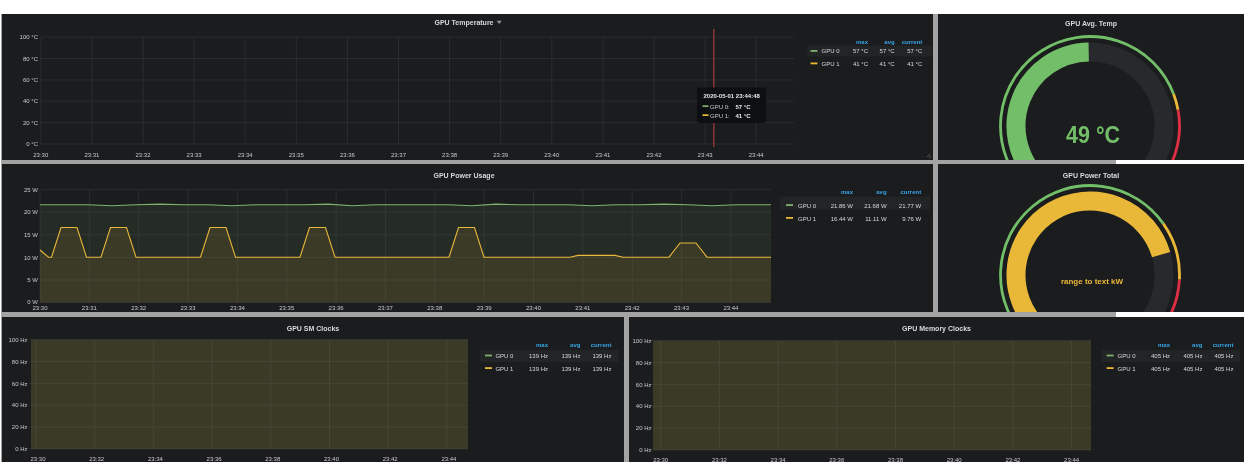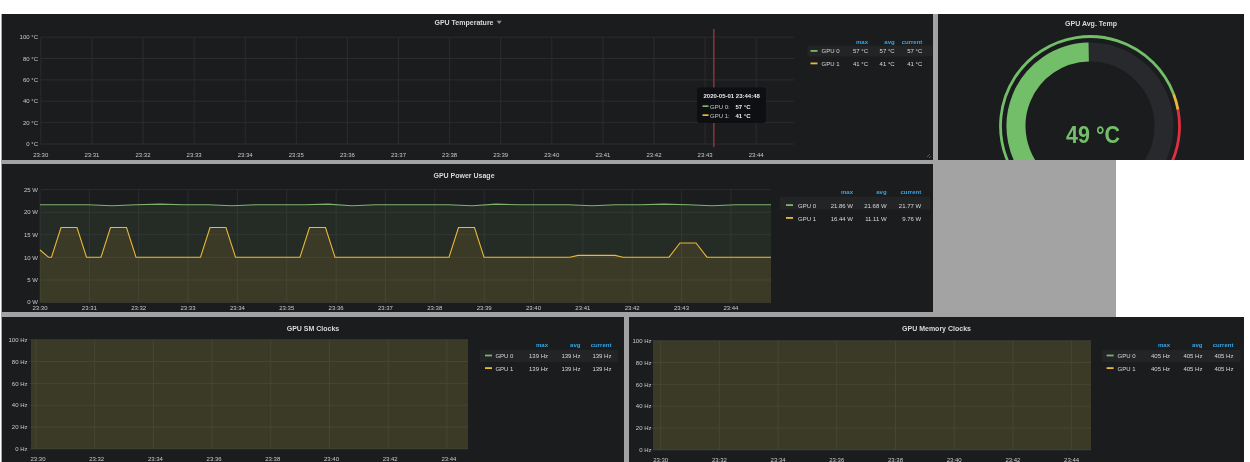--- a/index.html
+++ b/index.html
@@ -148,20 +148,31 @@
         <text x="851" y="43.8" font-size="6" fill="#d8d9da" text-anchor="end" font-family="Liberation Sans, sans-serif">21.86 W</text>
         <text x="884.6" y="43.8" font-size="6" fill="#d8d9da" text-anchor="end" font-family="Liberation Sans, sans-serif">21.68 W</text>
         <text x="919.2" y="43.8" font-size="6" fill="#d8d9da" text-anchor="end" font-family="Liberation Sans, sans-serif">21.77 W</text>
         <rect x="784" y="53" width="7" height="1.8" fill="#eab839"></rect>
         <text x="796" y="56.6" font-size="6" fill="#d8d9da" text-anchor="start" font-family="Liberation Sans, sans-serif">GPU 1</text>
         <text x="851" y="56.6" font-size="6" fill="#d8d9da" text-anchor="end" font-family="Liberation Sans, sans-serif">16.44 W</text>
         <text x="884.6" y="56.6" font-size="6" fill="#d8d9da" text-anchor="end" font-family="Liberation Sans, sans-serif">11.11 W</text>
         <text x="919.2" y="56.6" font-size="6" fill="#d8d9da" text-anchor="end" font-family="Liberation Sans, sans-serif">9.76 W</text>
       </svg>
     </div>
+<div class="panel" style="left:937px;top:150px;width:306px;height:148px">
+      <svg width="306" height="148" viewBox="0 0 306 148">
+        <text x="153" y="13.5" font-size="7" fill="#d8d9da" text-anchor="middle" font-weight="bold" font-family="Liberation Sans, sans-serif">GPU Power Total</text>
+        <path d="M 99.67 163.33 A 74 74 0 1 1 204.33 163.33" fill="none" stroke="#28292d" stroke-width="19" stroke-linecap="butt"></path>
+        <path d="M 99.67 163.33 A 74 74 0 1 1 223.13 90.60" fill="none" stroke="#eab839" stroke-width="19" stroke-linecap="butt"></path>
+        <path d="M 88.71 174.29 A 89.5 89.5 0 1 1 225.31 59.66" fill="none" stroke="#73bf69" stroke-width="2.8" stroke-linecap="butt"></path>
+        <path d="M 225.31 59.66 A 89.5 89.5 0 0 1 241.38 115.68" fill="none" stroke="#eab839" stroke-width="2.8" stroke-linecap="butt"></path>
+        <path d="M 241.38 115.68 A 89.5 89.5 0 0 1 215.29 174.29" fill="none" stroke="#e02f44" stroke-width="2.8" stroke-linecap="butt"></path>
+        <text x="154" y="120" font-size="8" fill="#eab839" text-anchor="middle" font-weight="bold" font-family="Liberation Sans, sans-serif">range to text kW</text>
+      </svg>
+    </div>
 <div class="panel" style="left:1px;top:303px;width:622px;height:150px">
       <svg width="622" height="150" viewBox="0 0 622 150">
         <text x="311.0" y="13.5" font-size="7" fill="#d8d9da" text-anchor="middle" font-weight="bold" font-family="Liberation Sans, sans-serif">GPU SM Clocks</text>
         <line x1="27" y1="22.6" x2="466" y2="22.6" stroke="#2b2c2f" stroke-width="1"></line>
         <line x1="27" y1="44.5" x2="466" y2="44.5" stroke="#2b2c2f" stroke-width="1"></line>
         <line x1="27" y1="66.4" x2="466" y2="66.4" stroke="#2b2c2f" stroke-width="1"></line>
         <line x1="27" y1="88.2" x2="466" y2="88.2" stroke="#2b2c2f" stroke-width="1"></line>
         <line x1="27" y1="110.1" x2="466" y2="110.1" stroke="#2b2c2f" stroke-width="1"></line>
         <line x1="27" y1="132.0" x2="466" y2="132.0" stroke="#2b2c2f" stroke-width="1"></line>
         <line x1="34.0" y1="22.6" x2="34.0" y2="132.0" stroke="#2b2c2f" stroke-width="1"></line>

